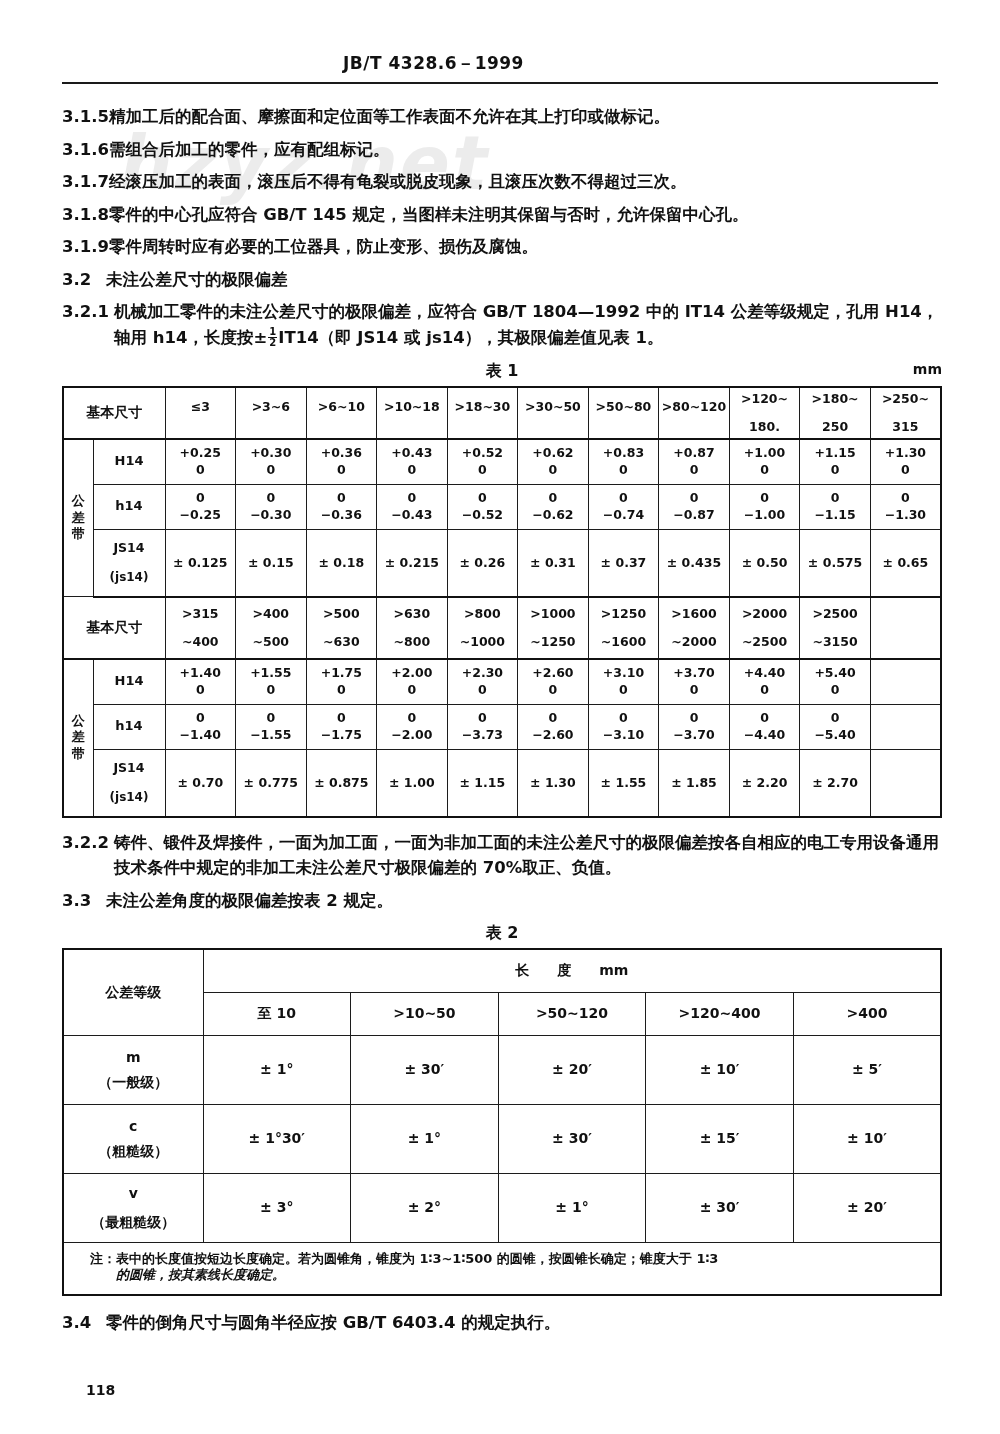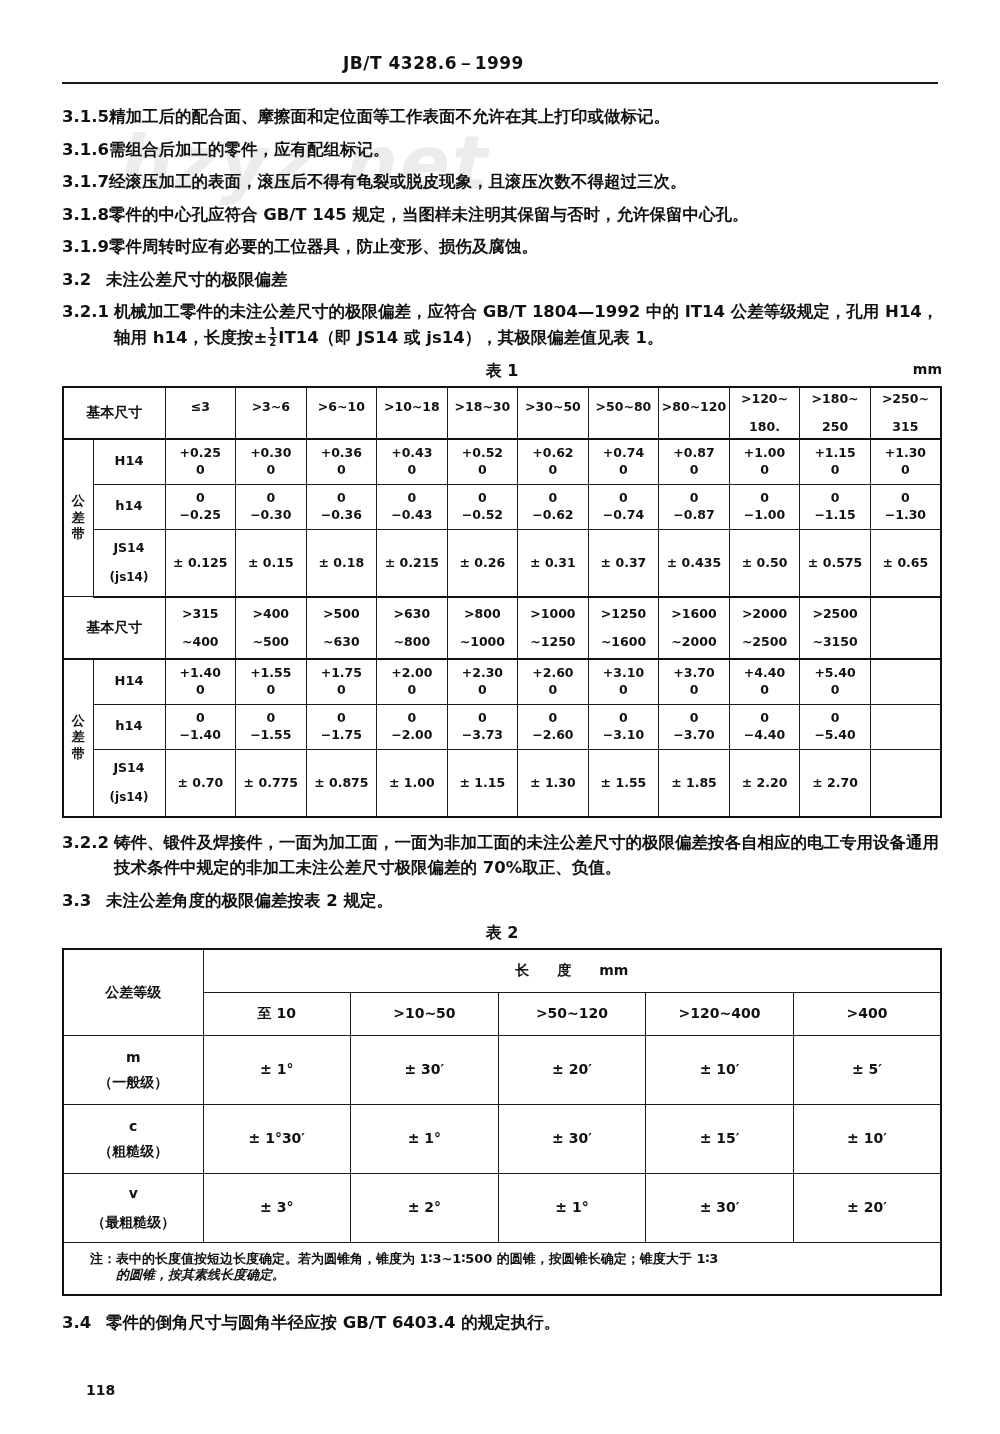--- a/index.html
+++ b/index.html
@@ -313,21 +313,21 @@
             </td>
           <td class="tol-val thick-top">
               <span class="up">+0.52</span>
               <span>0</span>
             </td>
           <td class="tol-val thick-top">
               <span class="up">+0.62</span>
               <span>0</span>
             </td>
           <td class="tol-val thick-top">
-              <span class="up">+0.74</span>
+              <span class="up">+0.83</span>
               <span>0</span>
             </td>
           <td class="tol-val thick-top">
               <span class="up">+0.87</span>
               <span>0</span>
             </td>
           <td class="tol-val thick-top">
               <span class="up">+1.00</span>
               <span>0</span>
             </td>

